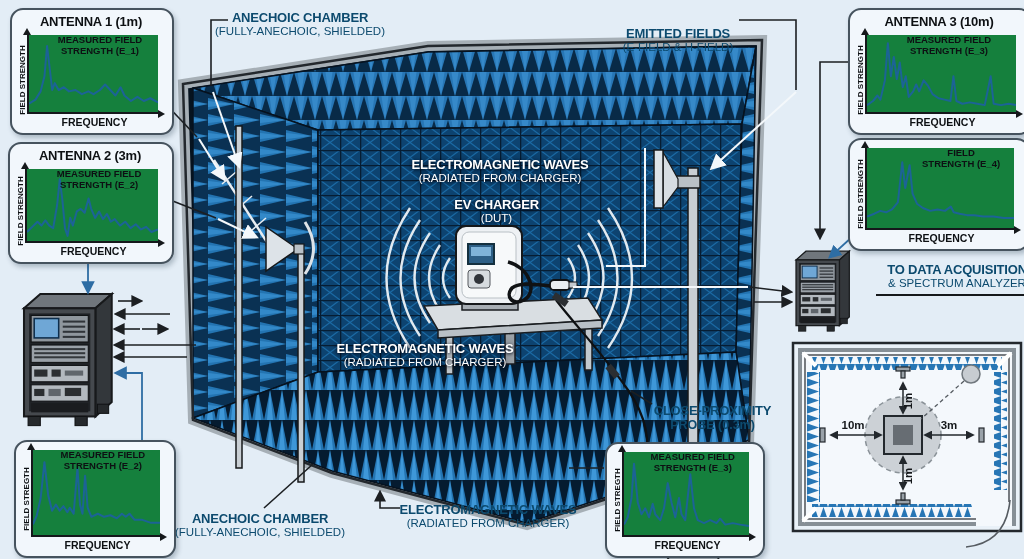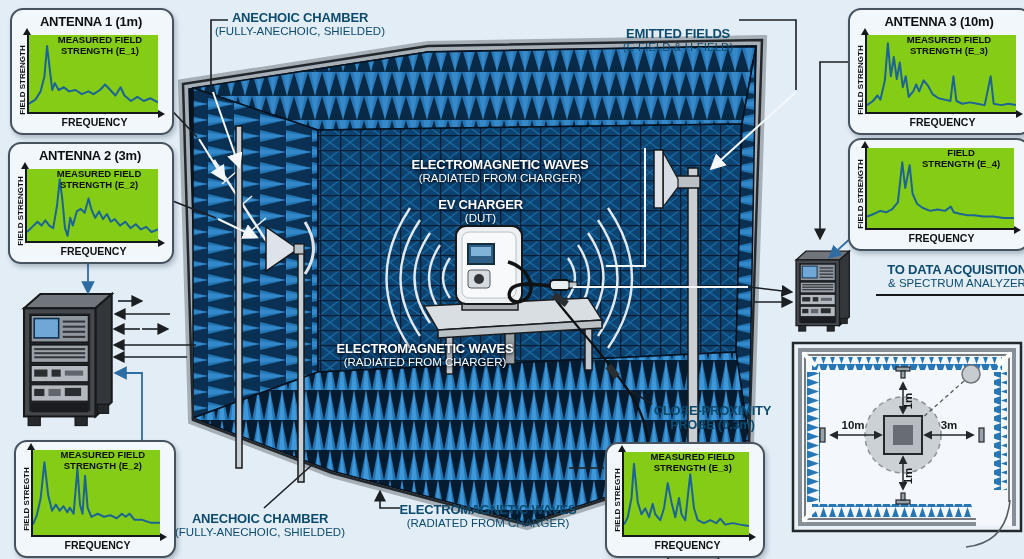--- a/index.html
+++ b/index.html
@@ -10,21 +10,21 @@
   .pbox{position:absolute;background:#f2f7fc;border:2px solid #46535e;border-radius:13px;
         box-shadow:2px 3px 5px rgba(30,50,70,.28);display:flex;flex-direction:column;
         padding:3px 6px 4px 4px;z-index:6;}
   .ptitle{text-align:center;font-size:13px;font-weight:bold;color:#0d1013;letter-spacing:-.2px;padding:1px 0;}
   .prow{flex:1;display:flex;min-height:0;}
   .ylab{width:11px;position:relative;}
   .ylab span{position:absolute;left:50%;top:50%;transform:translate(-50%,-50%) rotate(-90deg);
              font-size:8px;font-weight:bold;white-space:nowrap;color:#0d1013;}
   .pcol{flex:1;display:flex;flex-direction:column;min-width:0;}
   .pinner{flex:1;position:relative;border-left:2px solid #15181b;border-bottom:2px solid #15181b;
-          margin:5px 8px 0 0;background:#84cc16;}
+          margin:5px 8px 0 0;background:#15803d;}
   .pinner svg{position:absolute;left:0;top:0;width:100%;height:100%;}
   .yarrow{position:absolute;left:-5.8px;top:-7px;width:0;height:0;border-left:4px solid transparent;
           border-right:4px solid transparent;border-bottom:7px solid #15181b;}
   .xarrow{position:absolute;right:-7px;bottom:-5.5px;width:0;height:0;border-top:4px solid transparent;
           border-bottom:4px solid transparent;border-left:7px solid #15181b;}
   .annot{position:absolute;top:0;left:10%;right:0;text-align:center;font-size:9.5px;font-weight:bold;
          line-height:1.12;color:#0d1013;z-index:2;}
   .xlab{height:13px;text-align:center;font-size:10.5px;font-weight:bold;color:#0d1013;padding:2px 4px 0 0;}
   
   .lbl{position:absolute;text-align:center;color:#0c4a6e;z-index:5;}
@@ -394,21 +394,21 @@
   <div class="l2">(FULLY-ANECHOIC, SHIELDED)</div>
 </div>
 <div class="lbl" style="left:588px;top:26px;width:180px">
   <div class="l1">EMITTED FIELDS</div>
   <div class="l2">(E-FIELD &amp; H-FIELD)</div>
 </div>
 <div class="lbl white" style="left:395px;top:157px;width:210px">
   <div class="l1">ELECTROMAGNETIC WAVES</div>
   <div class="l2">(RADIATED FROM CHARGER)</div>
 </div>
-<div class="lbl white" style="left:404px;top:197px;width:153px">
+<div class="lbl white" style="left:420px;top:197px;width:153px">
   <div class="l1">EV CHARGER</div>
   <div class="l2">(DUT)</div>
 </div>
 <div class="lbl white" style="left:330px;top:341px;width:190px">
   <div class="l1">ELECTROMAGNETIC WAVES</div>
   <div class="l2">(RADIATED FROM CHARGER)</div>
 </div>
 <div class="lbl" style="left:630px;top:403px;width:165px">
   <div class="l1">CLOSE-PROXIMITY</div>
   <div class="l2" style="font-weight:bold;font-size:12.5px">PROBE (0.3m)</div>

